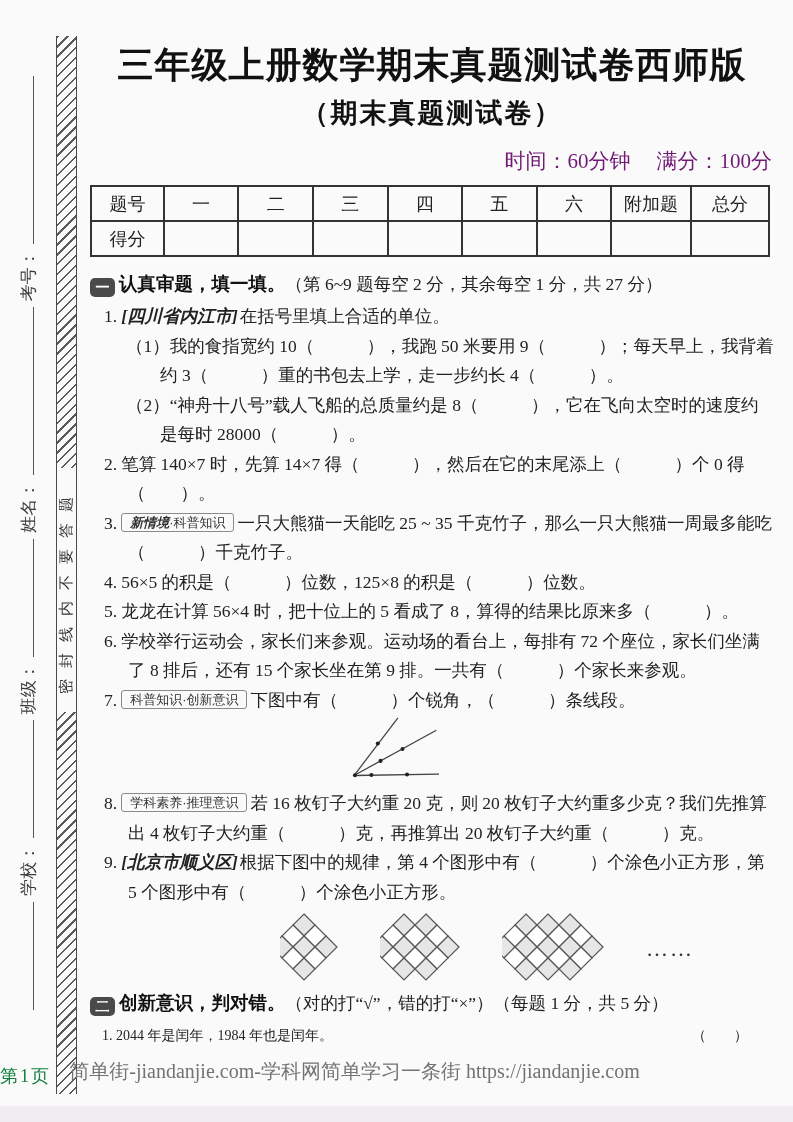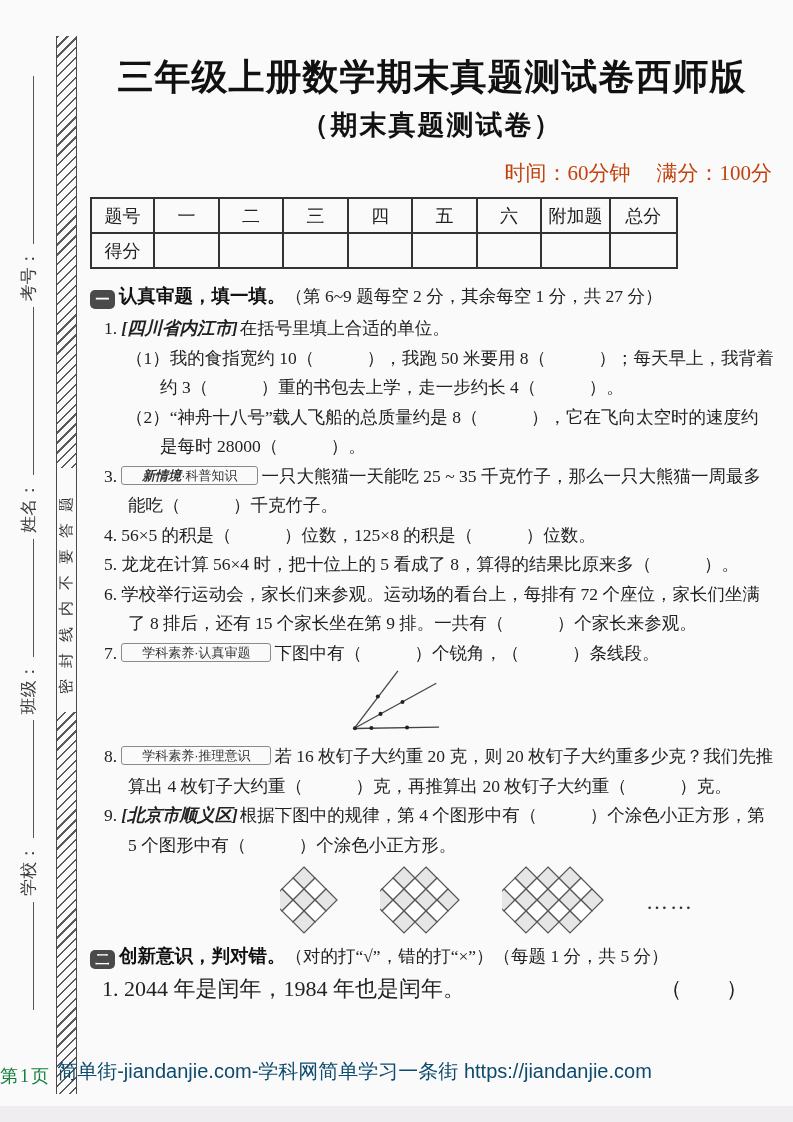--- a/index.html
+++ b/index.html
@@ -30,32 +30,32 @@
     transform:rotate(-90deg);transform-origin:0 0;
     background:#fbfafa;
     font-size:15px;letter-spacing:11px;color:#333;text-align:center;
     font-family:"Liberation Serif","DejaVu Serif",serif;
     line-height:19px;white-space:nowrap;
   }
   
   .main{position:absolute;left:90px;top:44px;width:684px;}
   .title{
     text-align:center;font-size:36px;font-weight:700;letter-spacing:1px;
-    line-height:1.2;margin:12px 0 8px 0;color:#111;
+    line-height:1.2;margin:0 0 8px 0;color:#111;
   }
   .subtitle{
     text-align:center;font-size:27px;font-weight:700;letter-spacing:2px;
     margin:0 0 16px 0;color:#111;
   }
   .meta{
-    text-align:right;font-size:21px;margin:0 2px 10px 0;color:#c2410c;font-family:Liberation Serif, serif;
+    text-align:right;font-size:21px;margin:0 2px 10px 0;color:#701a75;font-family:Liberation Serif, serif;
   }
   .meta .gap{display:inline-block;width:26px;}
   table.score{
-    border-collapse:collapse;width:588px;margin:0 0 13px 0;
+    border-collapse:collapse;width:680px;margin:0 0 13px 0;
     font-size:18px;color:#222;
   }
   table.score td{
     border:2px solid #333;text-align:center;height:33px;padding:0 4px;
   }
   td.c-label{width:70px;}
   td.c-num{width:72px;}
   td.c-extra{width:78px;}
   td.c-total{width:76px;}
   
@@ -73,43 +73,43 @@
     font-size:17.5px;line-height:29.5px;margin-bottom:0;
   }
   .q .qnum{font-weight:400;margin-right:4px;}
   .q .qsource{font-weight:700;font-style:italic;margin-right:2px;}
   .sub{
     margin-left:36px;padding-left:34px;text-indent:-34px;
     font-size:17.5px;line-height:29.5px;
   }
   .tag{
     display:inline-block;border:1px solid #8a8a8a;border-radius:3px;
-    padding:0 20px;font-size:13px;line-height:17px;vertical-align:2px;
+    padding:0 8px;font-size:13px;line-height:17px;vertical-align:2px;
     font-family:"Liberation Sans","DejaVu Sans",sans-serif;color:#333;
     text-indent:0;margin-right:3px;white-space:nowrap;
   }
   .tag i{font-style:italic;font-weight:700;}
   .fig-angle{margin:2px 0 4px 248px;}
   .fig-pattern{
     display:flex;align-items:center;gap:30px;margin:8px 0 6px 190px;height:68px;
   }
   .fig-pattern .ellipsis{font-size:22px;letter-spacing:2px;color:#333;}
   .judge{
     display:flex;justify-content:space-between;align-items:baseline;
-    margin-left:12px;padding-right:26px;font-size:22px;line-height:29.5px;
+    margin-left:12px;padding-right:26px;font-size:14px;line-height:29.5px;
   }
   
   .page-number{
     position:absolute;left:0;width:793px;top:1064px;text-align:left;
     font-size:18px;color:#15803d;letter-spacing:2px;
   }
   .watermark{
     position:absolute;left:0;width:709px;top:1058px;text-align:center;
-    font-size:20px;color:#0c4a6e;
-    font-family:Liberation Sans, sans-serif;
+    font-size:20px;color:#737373;
+    font-family:Liberation Serif, serif;
   }
   .bottom-strip{
     position:absolute;left:0;bottom:0;width:793px;height:16px;background:#efedef;
   }
 </style>
 </head>
 <body>
 
 <div class="side-labels">
   <span class="blank-line" style="width:108px"></span>
@@ -159,42 +159,45 @@
   </tbody>
     </table>
 
   <div class="sec">
     <span class="sec-badge">一</span><b>认真审题，填一填。</b><span class="sec-note">（第 6~9 题每空 2 分，其余每空 1 分，共 27 分）</span>
   </div>
 
   <div class="q">
     <span class="qnum">1.</span><span class="qsource">[四川省内江市]</span><span>在括号里填上合适的单位。</span>
   </div>
-  <div class="sub">（1）我的食指宽约 10（　　　），我跑 50 米要用 8（　　　）；每天早上，我背着约 3（　　　）重的书包去上学，走一步约长 4（　　　）。</div>
+  <div class="sub">（1）我的食指宽约 10（　　　），我跑 50 米要用 9（　　　）；每天早上，我背着约 3（　　　）重的书包去上学，走一步约长 4（　　　）。</div>
   <div class="sub">（2）“神舟十八号”载人飞船的总质量约是 8（　　　），它在飞向太空时的速度约是每时 28000（　　　）。</div>
 
+  <div class="q">
+    <span class="qnum">2.</span><span>笔算 140×7 时，先算 14×7 得（　　　），然后在它的末尾添上（　　　）个 0 得（　　）。</span>
+  </div>
 
   <div class="q">
     <span class="qnum">3.</span><span class="tag"><i>新情境</i><span>·科普知识</span></span><span>一只大熊猫一天能吃 25 ~ 35 千克竹子，那么一只大熊猫一周最多能吃（　　　）千克竹子。</span>
   </div>
 
   <div class="q">
     <span class="qnum">4.</span><span>56×5 的积是（　　　）位数，125×8 的积是（　　　）位数。</span>
   </div>
 
   <div class="q">
     <span class="qnum">5.</span><span>龙龙在计算 56×4 时，把十位上的 5 看成了 8，算得的结果比原来多（　　　）。</span>
   </div>
 
   <div class="q">
     <span class="qnum">6.</span><span>学校举行运动会，家长们来参观。运动场的看台上，每排有 72 个座位，家长们坐满了 8 排后，还有 15 个家长坐在第 9 排。一共有（　　　）个家长来参观。</span>
   </div>
 
   <div class="q">
-    <span class="qnum">7.</span><span class="tag">学科素养·认真审题</span><span>下图中有（　　　）个锐角，（　　　）条线段。</span>
+    <span class="qnum">7.</span><span class="tag">科普知识·创新意识</span><span>下图中有（　　　）个锐角，（　　　）条线段。</span>
   </div>
 
   <div class="fig-angle">
     <svg width="118" height="64" viewBox="0 0 110 70">
       <line x1="8" y1="64" x2="101" y2="62.5" stroke="#444" stroke-width="1.4"></line>
       <line x1="8" y1="64" x2="98" y2="14.5" stroke="#444" stroke-width="1.4"></line>
       <line x1="8" y1="64" x2="56" y2="1" stroke="#444" stroke-width="1.4"></line>
       <circle cx="9" cy="63.6" r="2.2" fill="#222"></circle>
       <circle cx="27" cy="63.5" r="2.2" fill="#222"></circle>
       <circle cx="66" cy="62.9" r="2.2" fill="#222"></circle>

